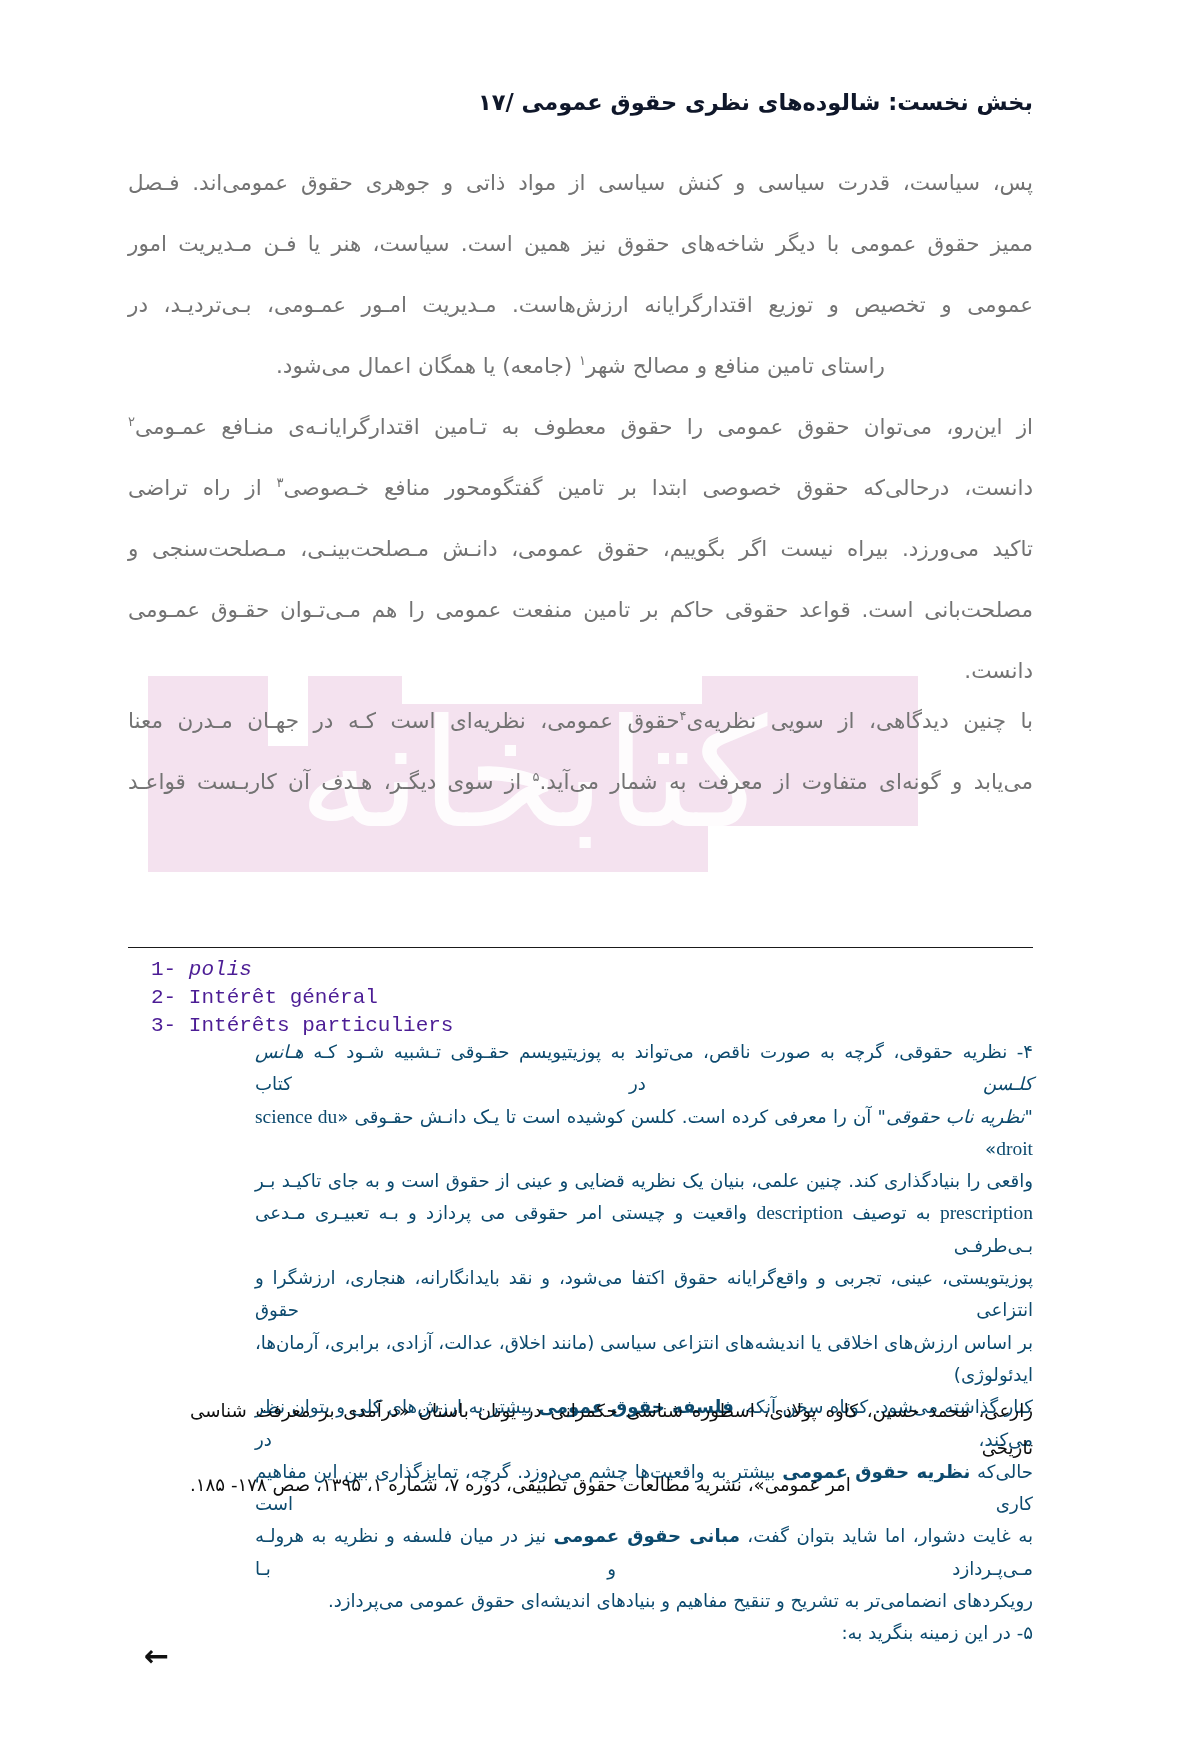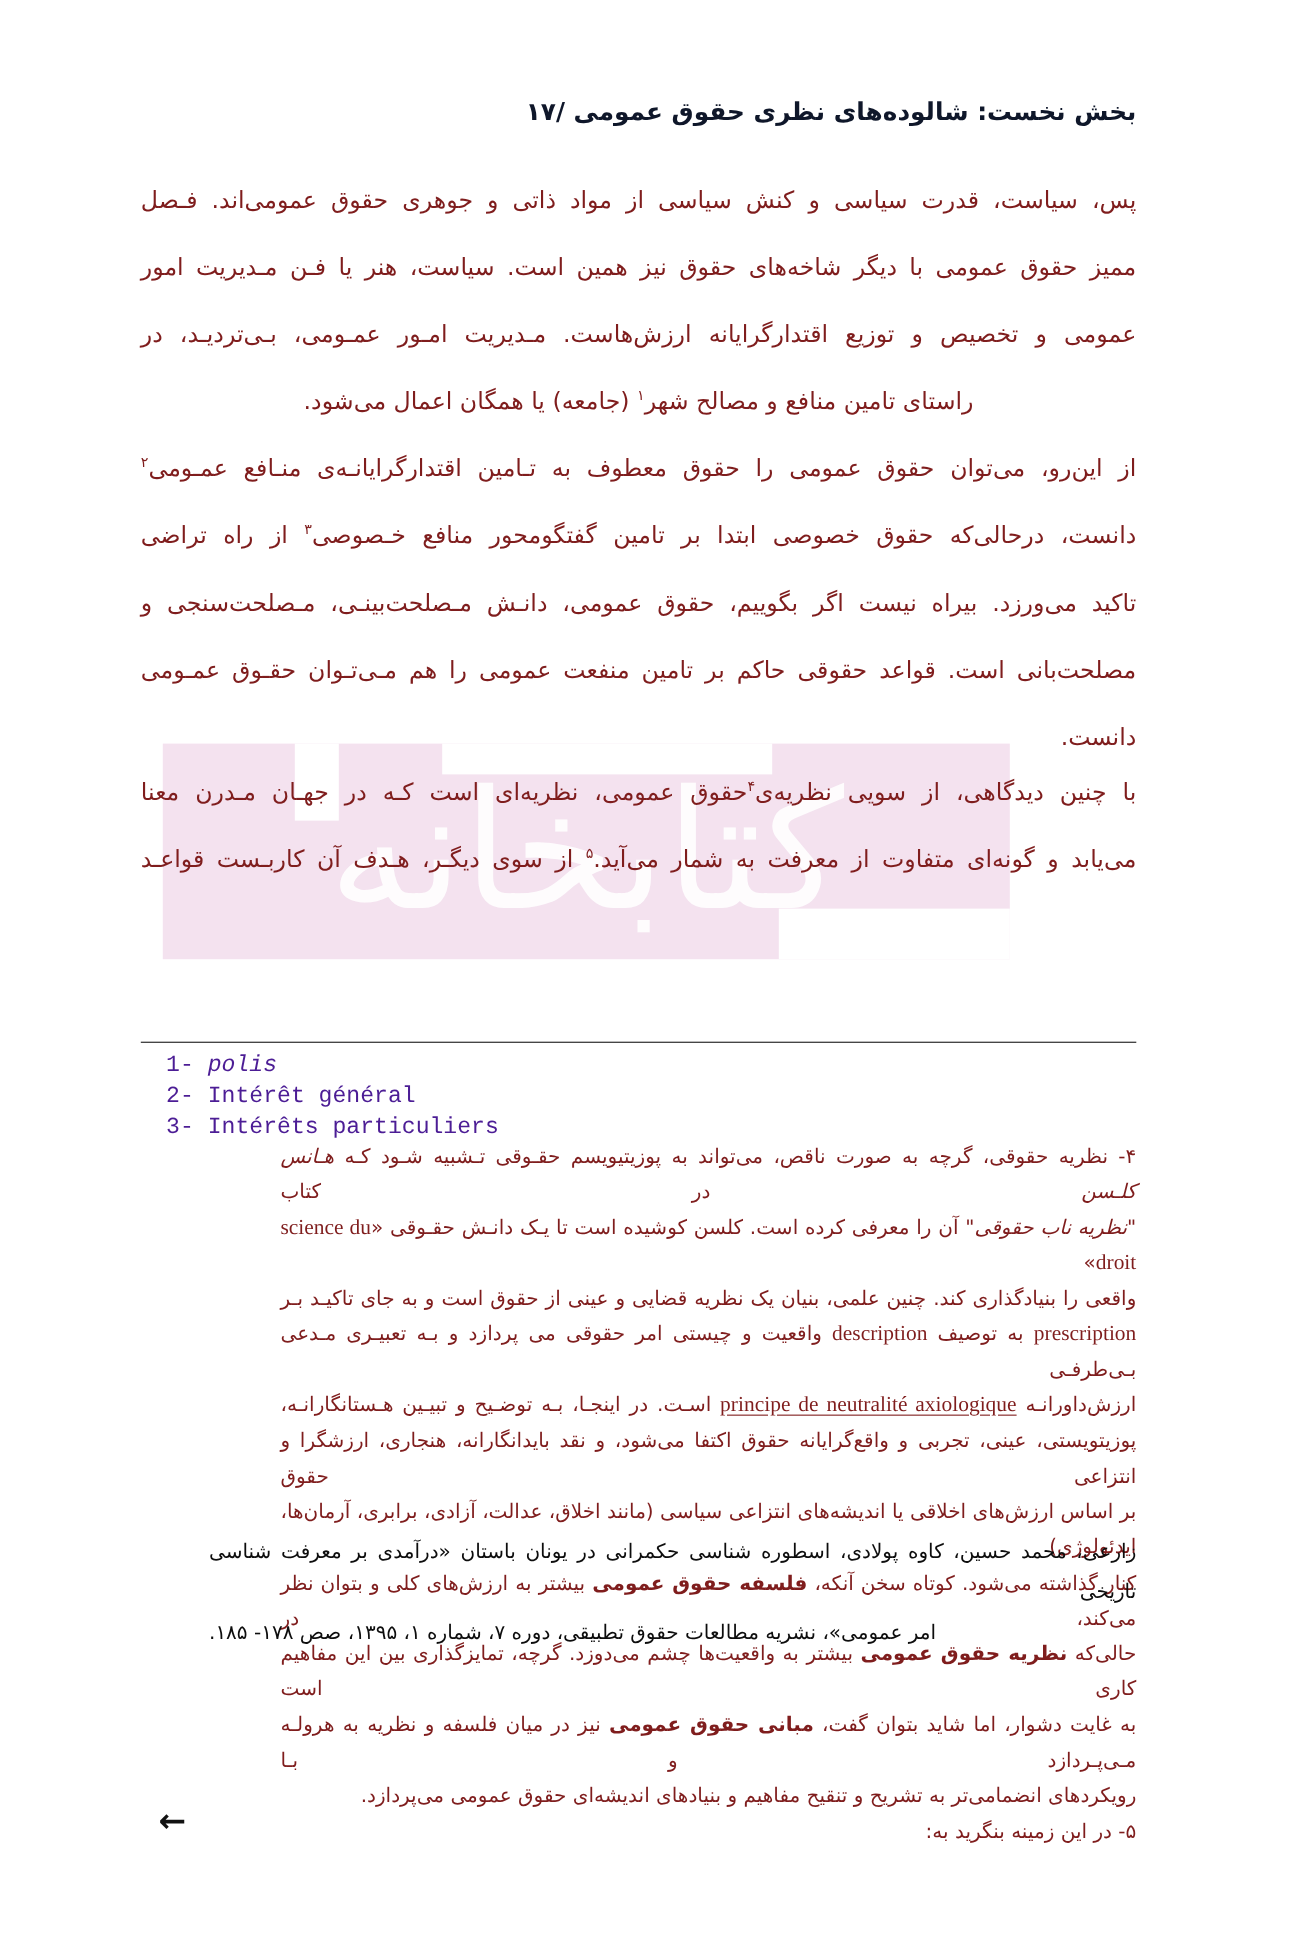--- a/index.html
+++ b/index.html
@@ -75,21 +75,21 @@
   
   .body-block {
     position: absolute;
     right: 146px;
     left: 128px;
     direction: rtl;
     text-align: justify;
     text-align-last: justify;
     font-size: 21.5px;
     line-height: 61px;
-    color: #7f1d1d;
+    color: #737373;
   }
   #para-1 { top: 152px; }
   #para-2 { top: 396px; }
   #para-3 { top: 690px; }
 
   .body-block p {
     margin: 0;
   }
   .body-block p.last {
     text-align-last: right;
@@ -130,21 +130,21 @@
   .fa-notes {
     position: absolute;
     right: 146px;
     left: 255px;
     top: 1036px;
     direction: rtl;
     text-align: justify;
     text-align-last: justify;
     font-size: 18.2px;
     line-height: 32.3px;
-    color: #7f1d1d;
+    color: #0c4a6e;
   }
   .fa-notes p { margin: 0; }
   .fa-notes p.free { text-align-last: right; }
   .fa-notes .b { font-weight: 700; }
   .fa-notes .it { font-style: italic; }
   .fa-notes .u { text-decoration: underline; text-underline-offset: 3px; }
   .fa-notes .lat {
     font-family: "Liberation Serif", "DejaVu Serif", serif;
     direction: ltr;
     unicode-bidi: embed;
@@ -250,23 +250,20 @@
       <p>
         <span class="it">"نظریه ناب حقوقی"</span><span> آن را معرفی کرده است. کلسن کوشیده است تا یـک دانـش حقـوقی «</span><span class="lat">science du droit</span><span>»</span>
       </p>
 
       <p>واقعی را بنیادگذاری کند. چنین علمی، بنیان یک نظریه قضایی و عینی از حقوق است و به جای تاکیـد بـر</p>
 
       <p>
         <span class="lat">prescription</span><span> به توصیف </span><span class="lat">description</span><span> واقعیت و چیستی امر حقوقی می پردازد و بـه تعبیـری مـدعی بـی‌طرفـی</span>
       </p>
 
-      <p>
-        <span>ارزش‌داورانـه </span><span class="lat u">principe de neutralité axiologique</span><span> اسـت. در اینجـا، بـه توضـیح و تبیـین هـستانگارانـه،</span>
-      </p>
 
       <p>پوزیتویستی، عینی، تجربی و واقع‌گرایانه حقوق اکتفا می‌شود، و نقد بایدانگارانه، هنجاری، ارزشگرا و انتزاعی حقوق</p>
       <p>بر اساس ارزش‌های اخلاقی یا اندیشه‌های انتزاعی سیاسی (مانند اخلاق، عدالت، آزادی، برابری، آرمان‌ها، ایدئولوژی)</p>
 
       <p>
         <span>کنار گذاشته می‌شود. کوتاه سخن آنکه، </span><span class="b">فلسفه حقوق عمومی</span><span> بیشتر به ارزش‌های کلی و بتوان نظر می‌کند، در</span>
       </p>
 
       <p>
         <span>حالی‌که </span><span class="b">نظریه حقوق عمومی</span><span> بیشتر به واقعیت‌ها چشم می‌دوزد. گرچه، تمایزگذاری بین این مفاهیم کاری است</span>

